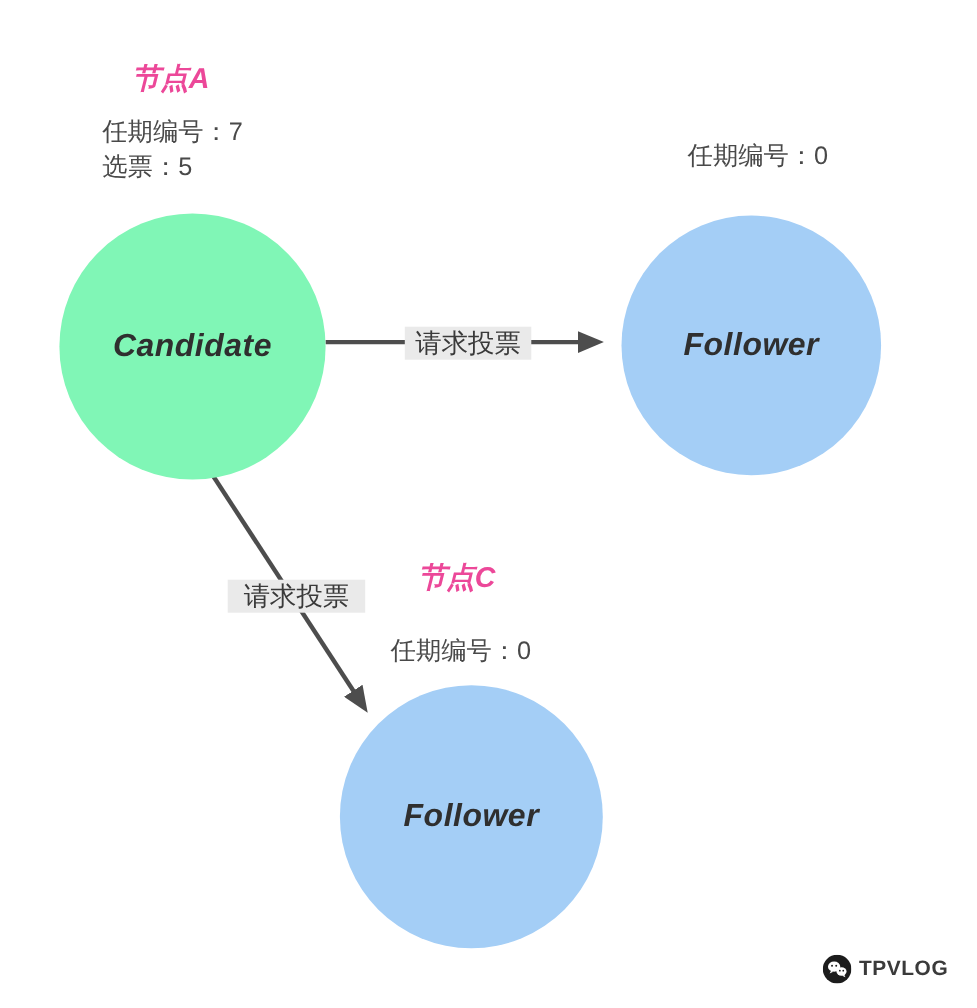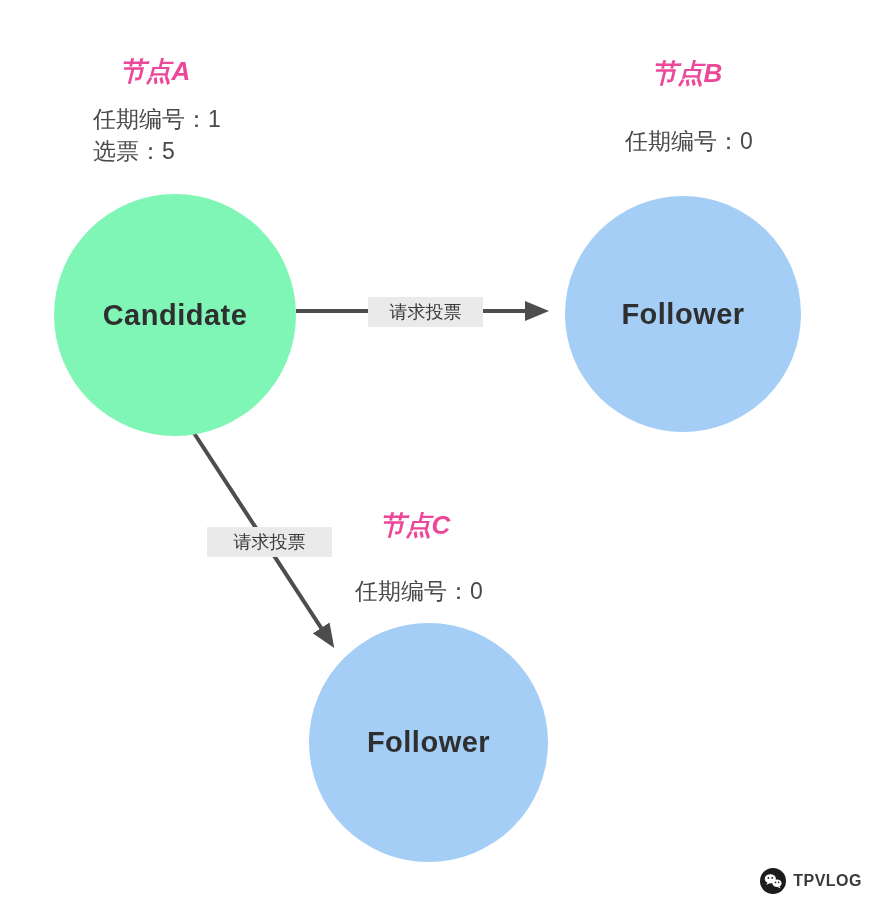--- a/index.html
+++ b/index.html
@@ -29,20 +29,21 @@
     border-radius: 50%;
     display: flex;
     align-items: center;
     justify-content: center;
   }
   .node-role {
     font-size: 29px;
     font-weight: bold;
     color: #2f2f2f;
     letter-spacing: 0.5px;
+    font-style: italic;
   }
   .circle-a { left: 54px;  top: 194px; width: 242px; height: 242px; }
   .circle-b { left: 565px; top: 196px; width: 236px; height: 236px; }
   .circle-c { left: 309px; top: 623px; width: 239px; height: 239px; }
 
   .node-title {
     position: absolute;
     font-size: 26px;
     font-weight: bold;
     font-style: italic;
@@ -60,38 +61,38 @@
   }
   .meta-a-term  { left: 93px;  top: 104px; }
   .meta-a-votes { left: 93px;  top: 136px; }
   .meta-b-term  { left: 611px; top: 126px; width: 156px; text-align: center; }
   .meta-c-term  { left: 341px; top: 576px; width: 156px; text-align: center; }
 
   .edge-label {
     position: absolute;
     background: #eaeaea;
     color: #3a3a3a;
-    font-size: 18px;
+    font-size: 24px;
     display: flex;
     align-items: center;
     justify-content: center;
   }
   .label-ab { left: 368px; top: 297px; width: 115px; height: 30px; }
   .label-ac { left: 207px; top: 527px; width: 125px; height: 30px; }
 
   .watermark {
     position: absolute;
     right: 26px;
     bottom: 22px;
     display: flex;
     align-items: center;
     gap: 7px;
   }
   .watermark-text {
-    font-size: 16px;
+    font-size: 19px;
     font-weight: 600;
     color: #3a3a3a;
     letter-spacing: 0.5px;
   }
   .wechat-icon {
     display: inline-flex;
     width: 26px;
     height: 26px;
   }
 </style>
@@ -104,24 +105,23 @@
     <defs>
       <marker id="arrowhead" markerUnits="userSpaceOnUse" markerWidth="24" markerHeight="20" refX="18" refY="10" orient="auto">
         <path d="M0,0 L24,10 L0,20 Z" fill="#4D4D4D"></path>
       </marker>
     </defs>
     <line x1="296" y1="311" x2="543" y2="311" stroke="#4D4D4D" stroke-width="4" marker-end="url(#arrowhead)"></line>
     <line x1="192" y1="430" x2="331" y2="643" stroke="#4D4D4D" stroke-width="4" marker-end="url(#arrowhead)"></line>
   </svg>
 
   <div class="node-title title-a">节点A</div>
-  <div class="node-meta meta-a-term">任期编号：1</div>
+  <div class="node-meta meta-a-term">任期编号：7</div>
   <div class="node-meta meta-a-votes">选票：5</div>
 
-  <div class="node-title title-b">节点B</div>
   <div class="node-meta meta-b-term">任期编号：0</div>
 
   <div class="node-title title-c">节点C</div>
   <div class="node-meta meta-c-term">任期编号：0</div>
 
   <div class="node-circle circle-a" style="background-color: rgb(128, 246, 182);">
     <span class="node-role">Candidate</span>
   </div>
 
   <div class="node-circle circle-b" style="background-color: rgb(164, 206, 246);">

